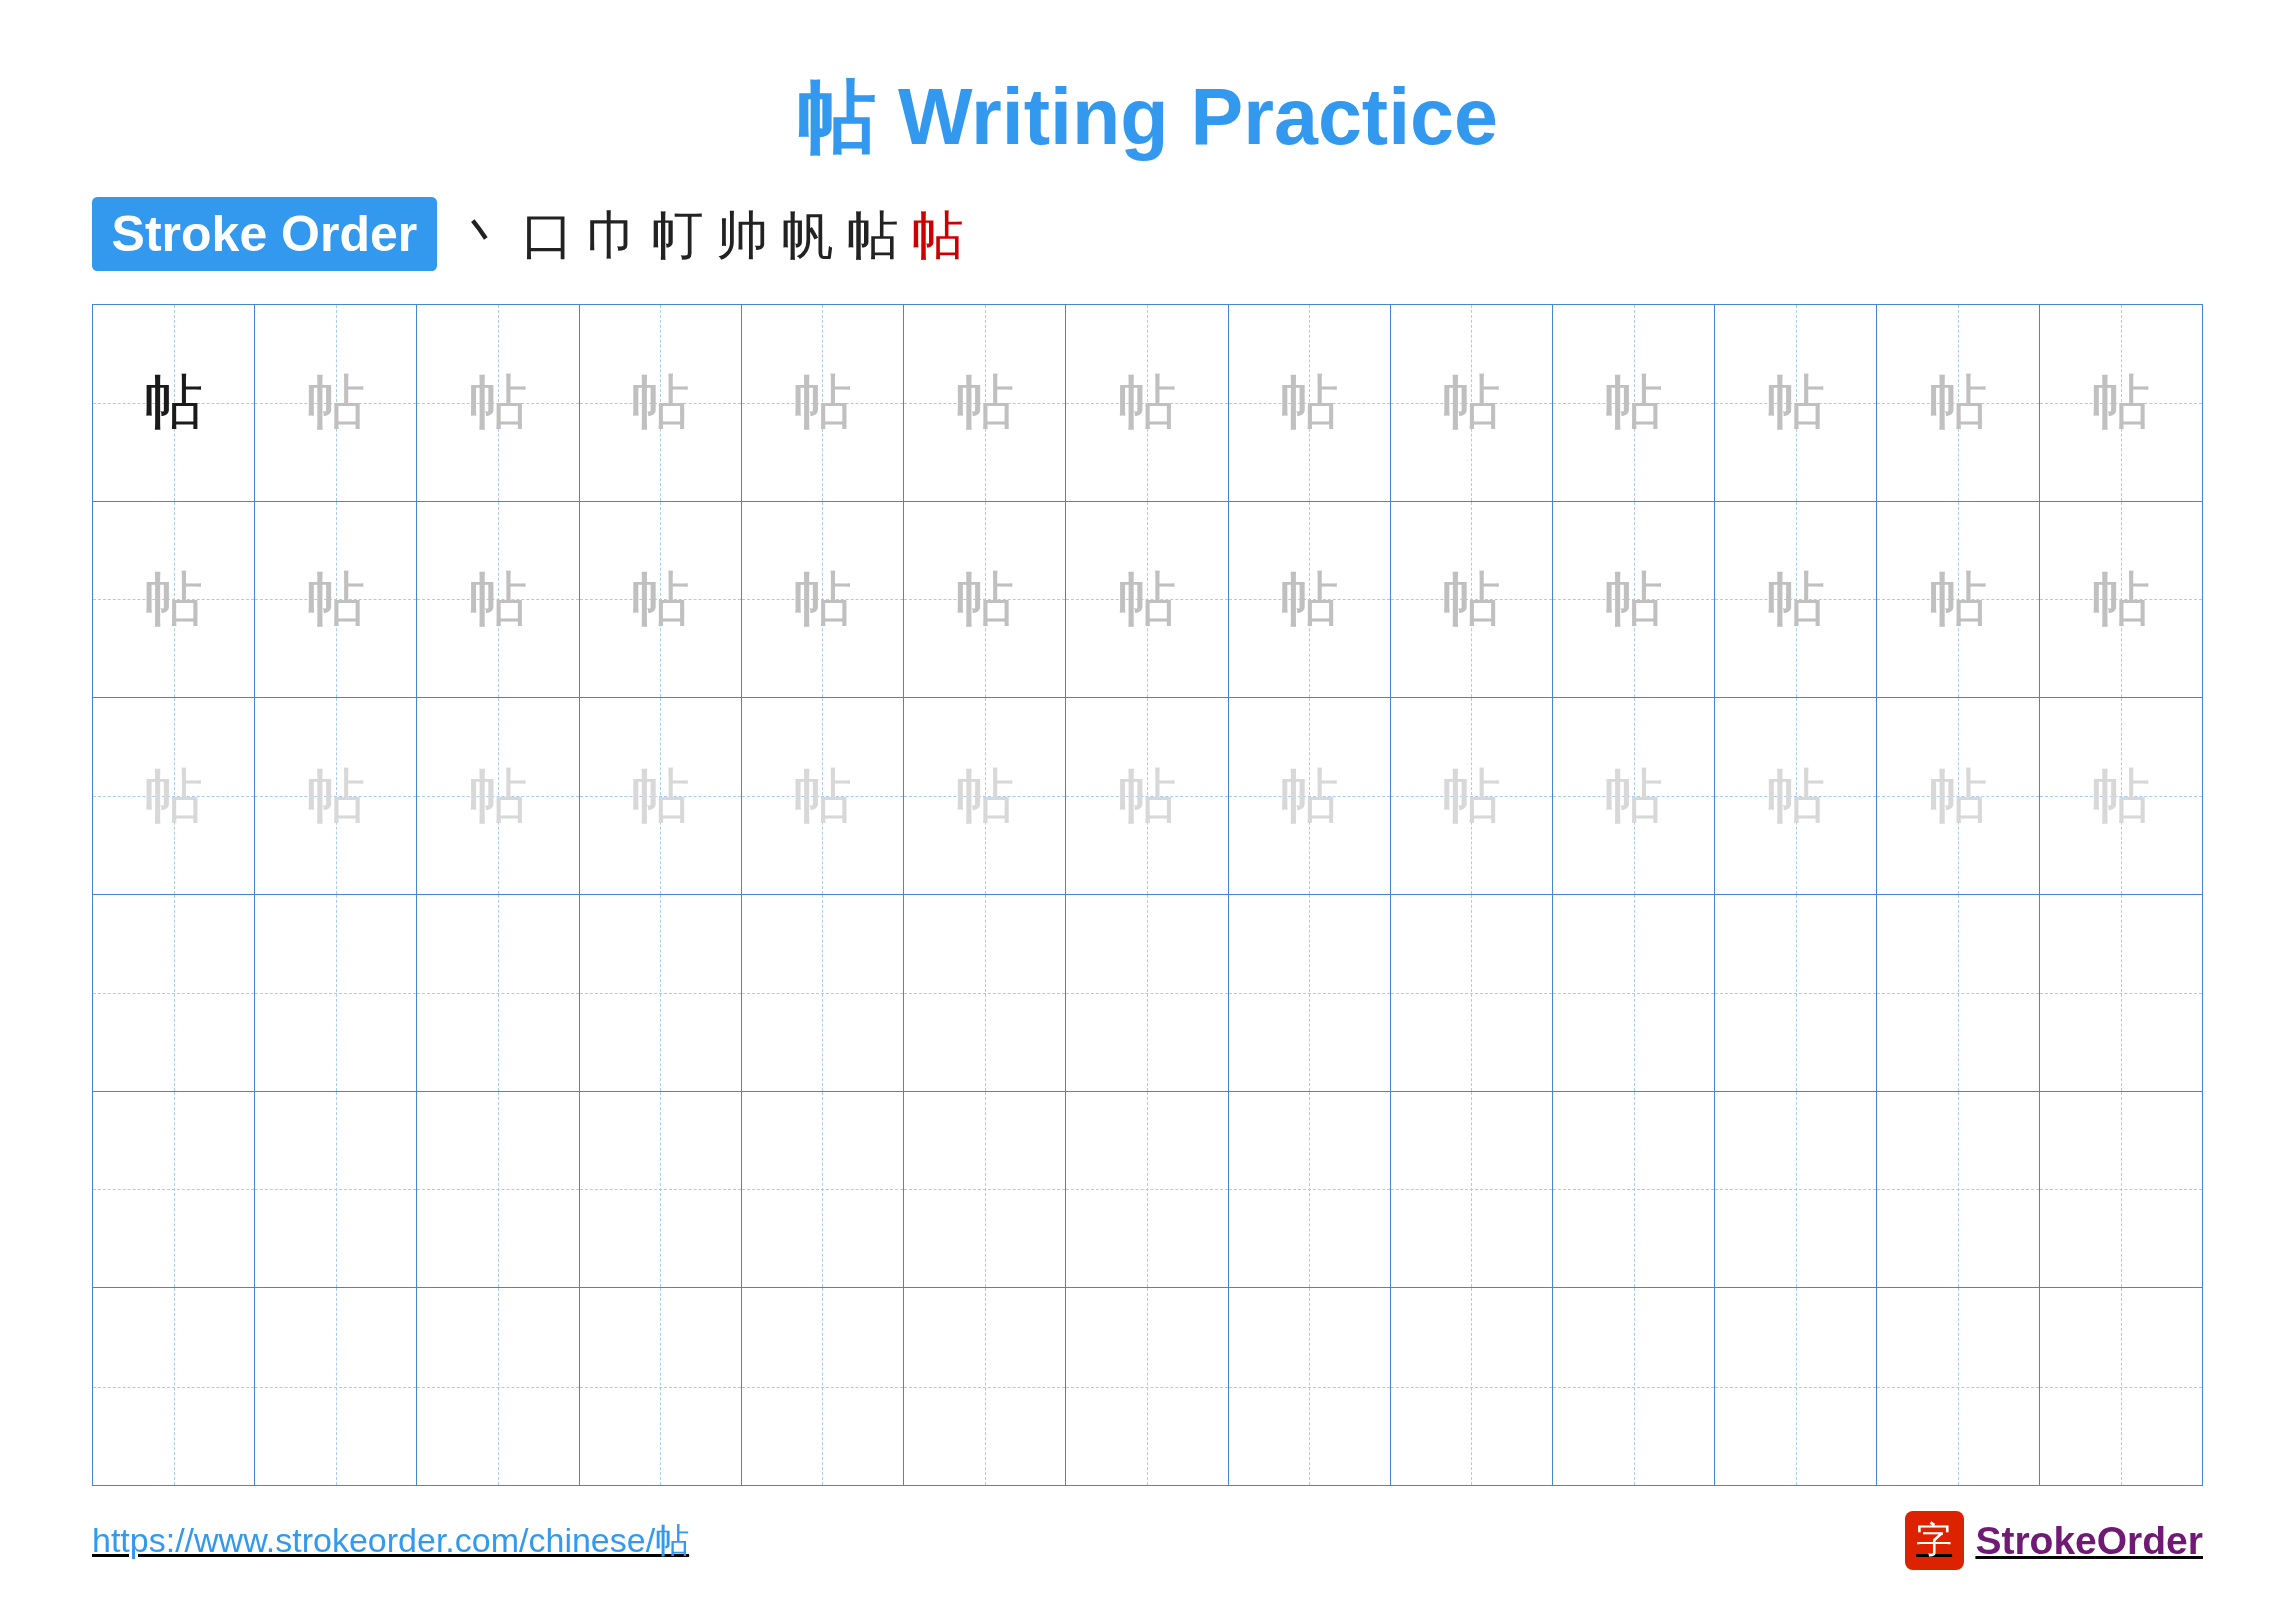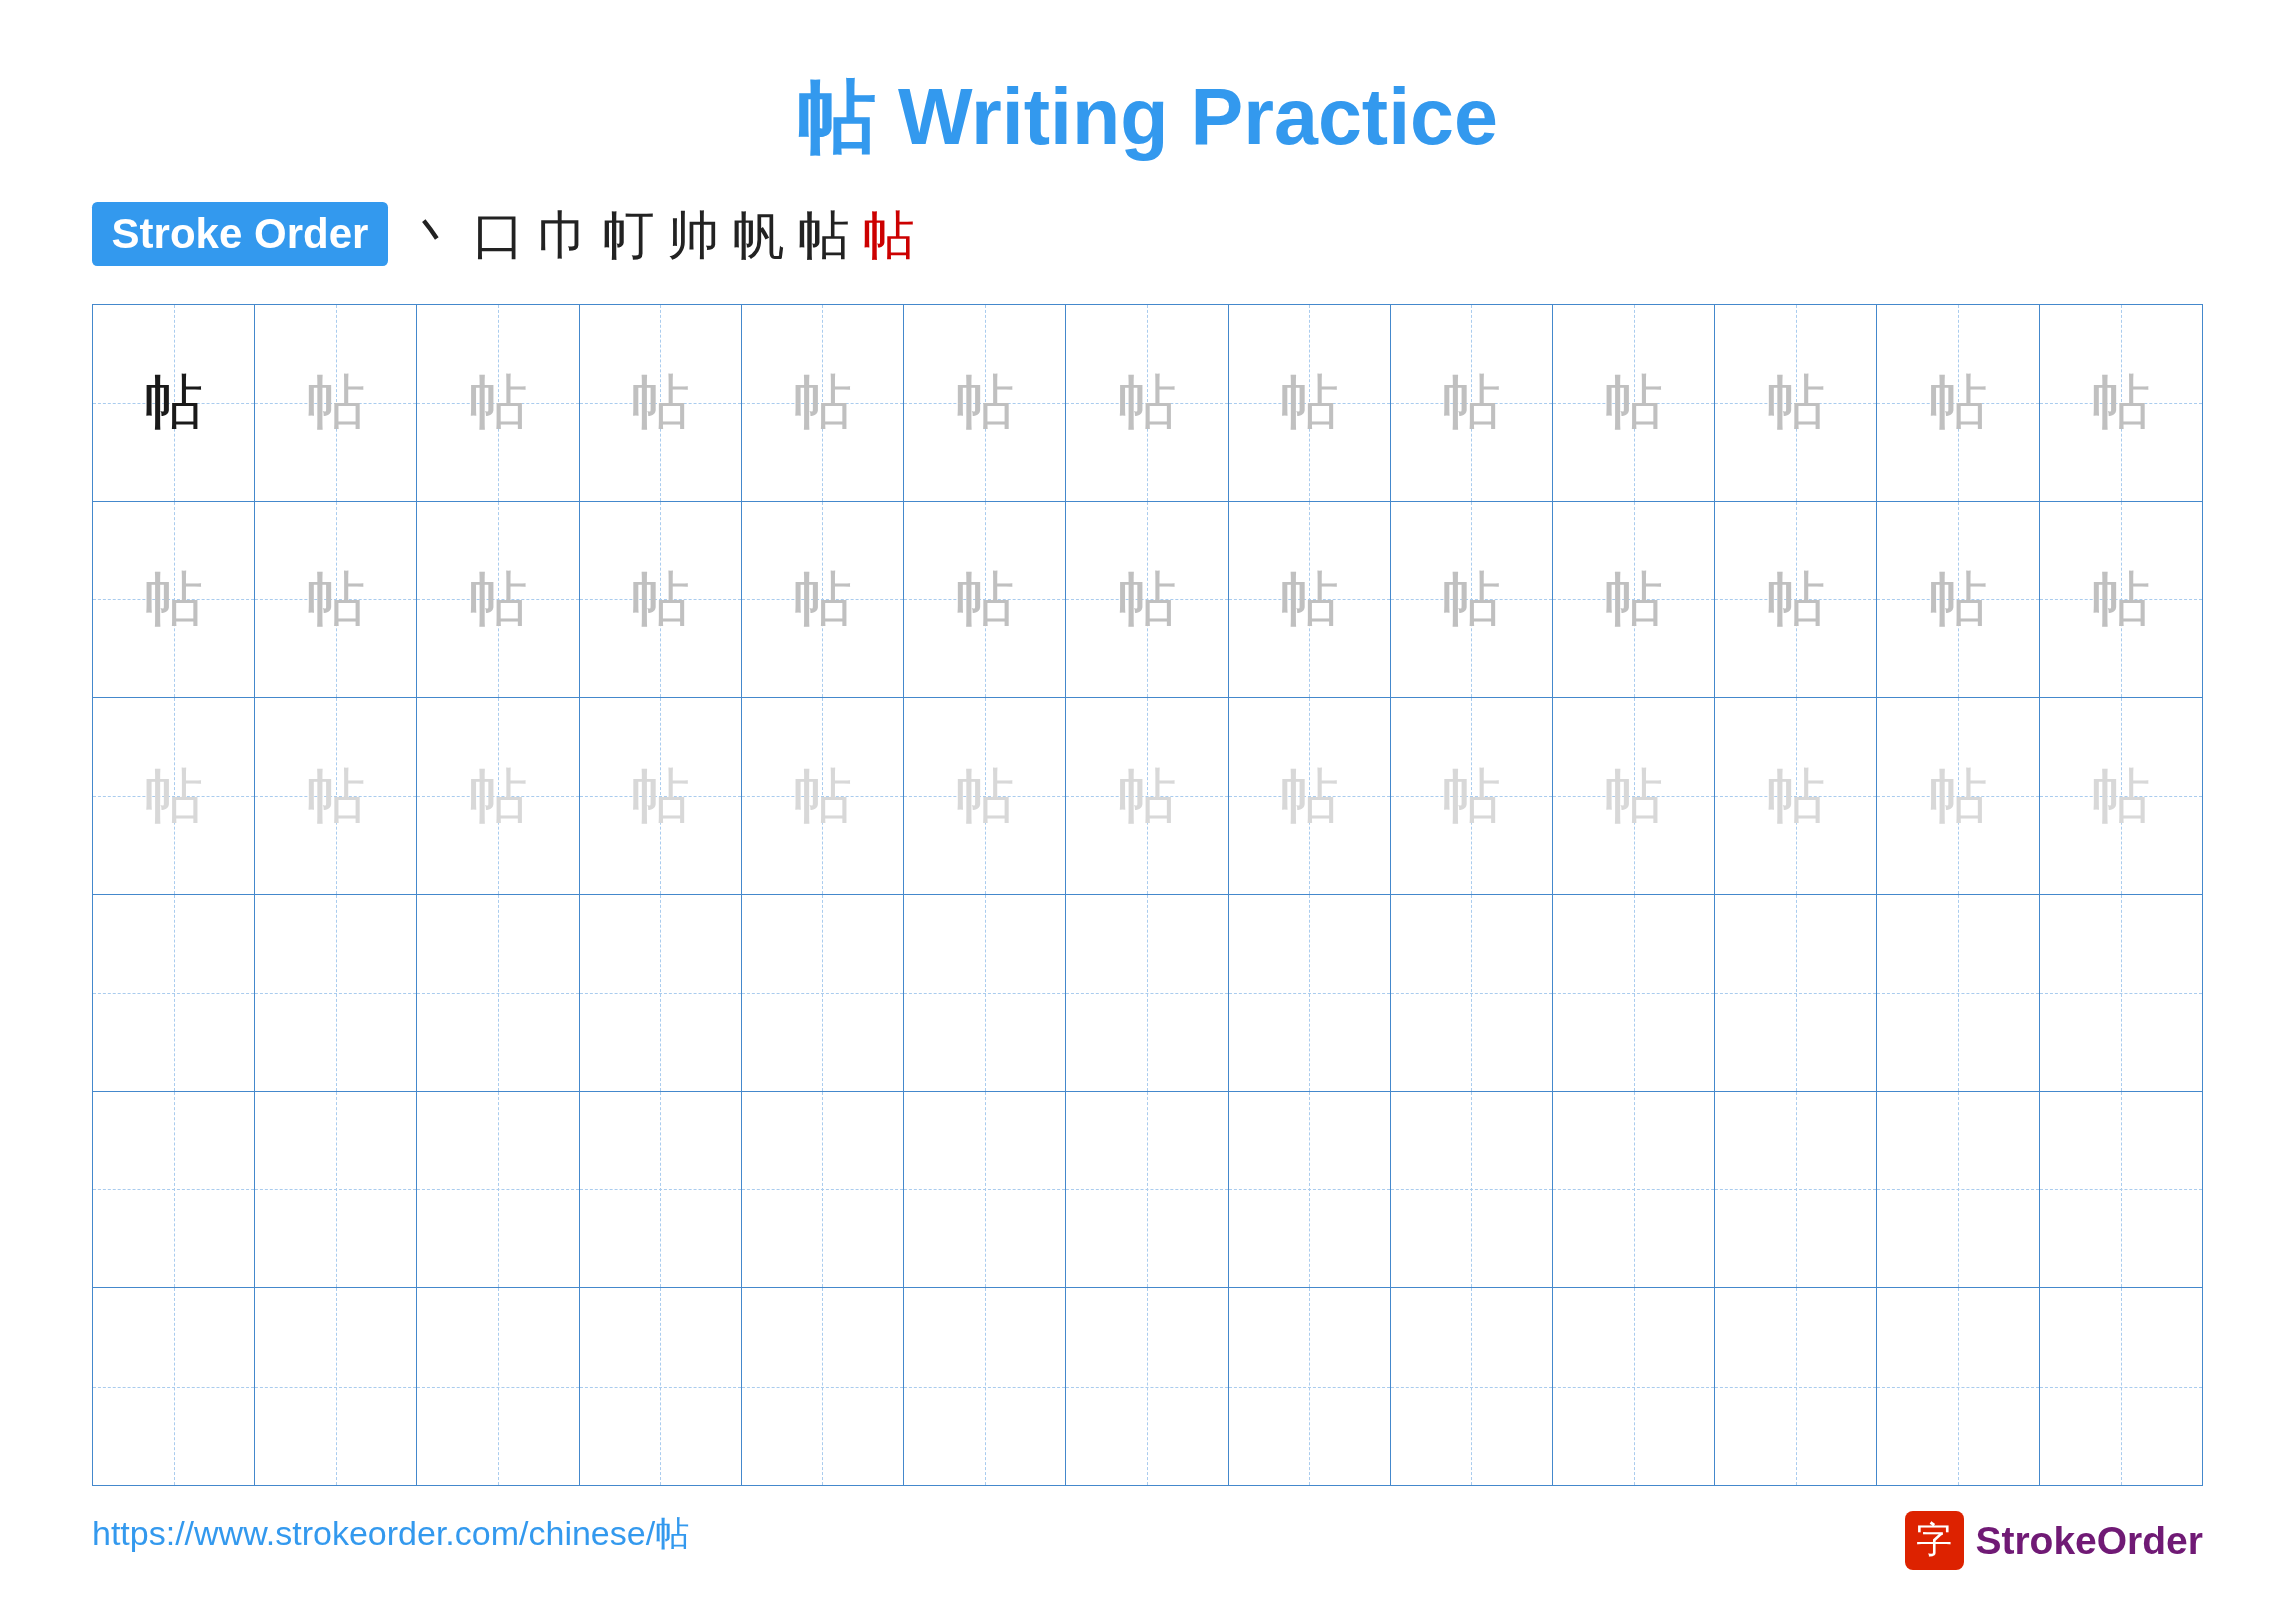--- a/index.html
+++ b/index.html
@@ -35,21 +35,21 @@
       display: flex;
       align-items: center;
       width: 100%;
       margin-bottom: 33px;
       gap: 19.6px;
     }
 
     .stroke-order-badge {
       background: #3399ee;
       color: white;
-      font-size: 42px;
+      font-size: 50px;
       font-weight: bold;
       padding: 7.9px 19.6px;
       border-radius: 5.2px;
       white-space: nowrap;
     }
 
     .stroke-sequence {
       display: flex;
       align-items: center;
       gap: 13px;
@@ -134,22 +134,23 @@
     }
 
     .cell-char.light {
       color: #d8d8d8;
     }
 
     .footer {
       width: 100%;
       display: flex;
       justify-content: space-between;
-      align-items: flex-start;
+      align-items: center;
       margin-top: 25px;
+      text-decoration: underline;
     }
 
     .footer-url {
       font-size: 34px;
       color: #3399ee;
     }
 
     .footer-logo {
       display: flex;
       align-items: center;

